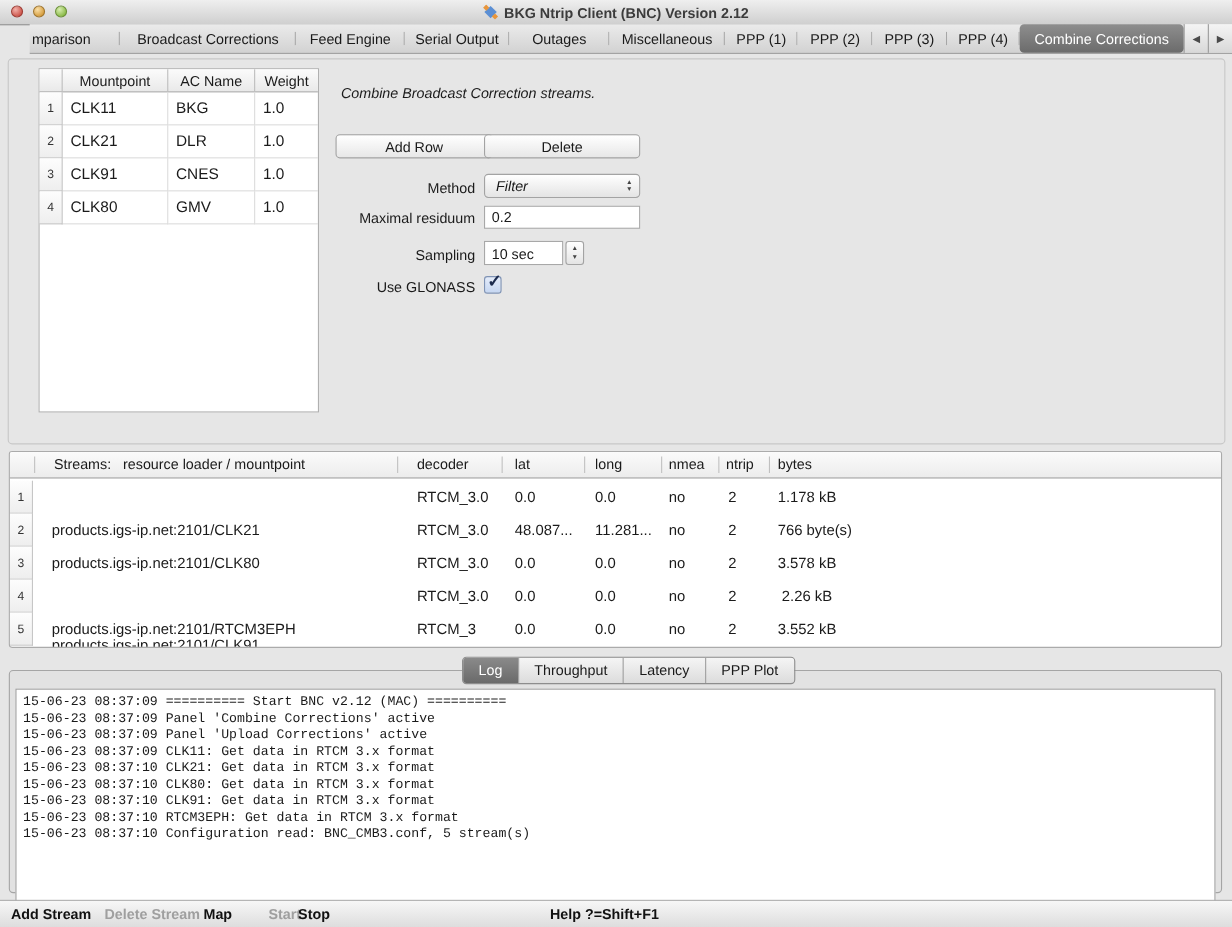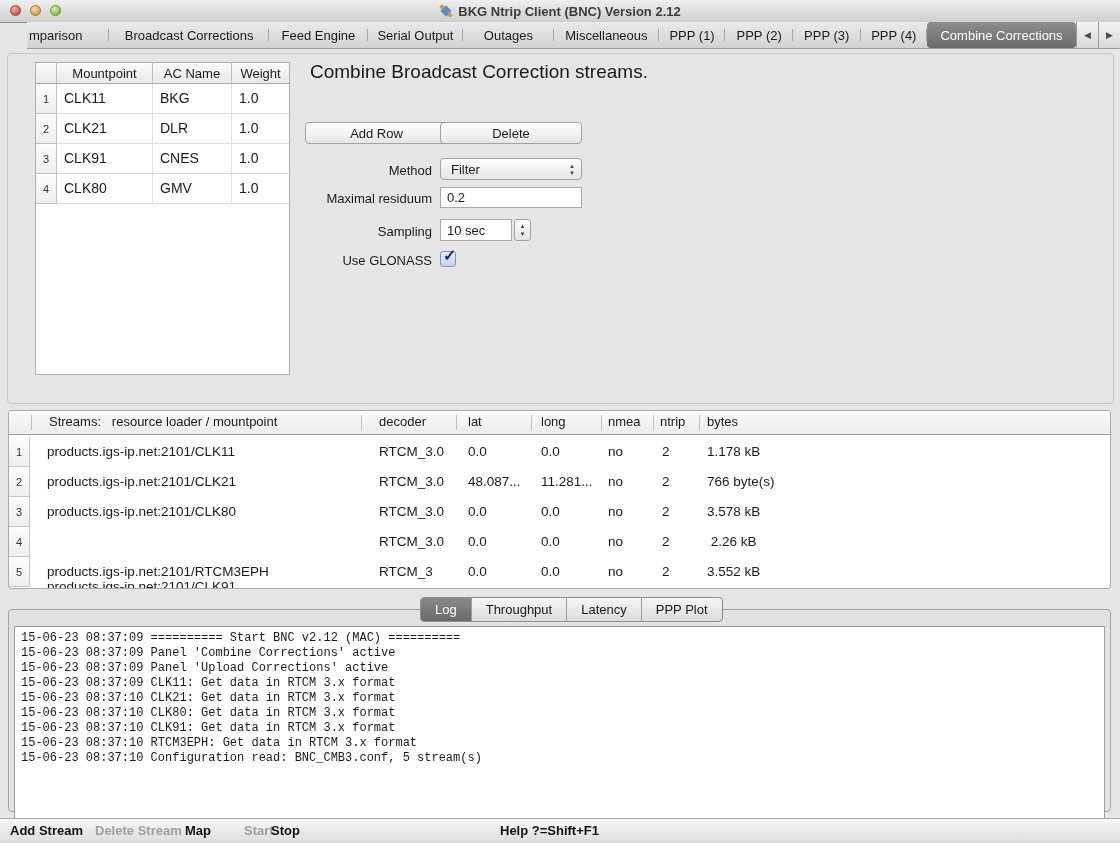--- a/index.html
+++ b/index.html
@@ -38,27 +38,27 @@
   .mhead .hcell{display:flex;align-items:center;justify-content:center;border-right:1px solid #bdbdbd;box-sizing:border-box;}
   .mhead .hcell:last-child{border-right:none;}
   .mrow{display:flex;height:30px;font-size:14px;}
   .numcell{width:21px;background:linear-gradient(#fdfdfd,#eee);border-right:1px solid #c2c2c2;
            border-bottom:1px solid #c2c2c2;display:flex;align-items:center;justify-content:center;
            font-size:11px;color:#333;box-sizing:border-box;}
   .mcell{border-right:1px solid #dcdcdc;border-bottom:1px solid #dcdcdc;box-sizing:border-box;
          padding-left:7px;line-height:29px;white-space:pre;}
 
   
-  .desc{position:absolute;left:310px;top:61px;font-size:19px;}
+  .desc{position:absolute;left:310px;top:77px;font-size:13px;font-style:italic;}
   .btn{position:absolute;height:22px;border:1px solid #a3a3a3;border-radius:4px;box-sizing:border-box;
        background:linear-gradient(#ffffff,#e7e7e7);font-size:13px;display:flex;align-items:center;justify-content:center;}
   .flabel{position:absolute;left:250px;width:182px;text-align:right;font-size:13px;}
   .combo{position:absolute;left:440px;top:158px;width:142px;height:22px;border:1px solid #a3a3a3;border-radius:4px;
          box-sizing:border-box;background:linear-gradient(#ffffff,#e4e4e4);display:flex;align-items:center;font-size:13px;}
-  .combo .val{padding-left:10px;flex:1;}
+  .combo .val{padding-left:10px;flex:1;font-style:italic;}
   .combo .arrows{display:flex;flex-direction:column;align-items:center;margin-right:6px;font-size:6px;
                  line-height:6px;color:#444;gap:1px;}
   .tinput{position:absolute;border:1px solid #a8a8a8;background:#fff;box-sizing:border-box;font-size:13px;
           padding-left:6px;display:flex;align-items:center;}
   .spinner{position:absolute;left:514px;top:219px;width:17px;height:22px;border:1px solid #a3a3a3;border-radius:3px;
            box-sizing:border-box;background:linear-gradient(#ffffff,#e4e4e4);display:flex;flex-direction:column;
            align-items:center;justify-content:center;font-size:6px;line-height:6px;color:#444;gap:2px;}
   .checkbox{position:absolute;left:440px;top:251px;width:16px;height:16px;border:1px solid #7f93b5;border-radius:3px;
             background:linear-gradient(#e4ecfa,#c6d7f2);box-sizing:border-box;}
   .checkbox .mark{position:absolute;left:2px;top:-6px;font-size:16px;font-weight:bold;color:#1c2b4e;}
@@ -208,21 +208,20 @@
         <i class="sep" style="left:352px;"></i>
         <i class="sep" style="left:447px;"></i>
       <i class="sep" style="left:522px;"></i>
         <i class="sep" style="left:592px;"></i>
         <i class="sep" style="left:644px;"></i>
       <i class="sep" style="left:690px;"></i>
     </div>
 
     <div class="srow" style="top:26px;">
       <div class="snum">1</div>
-      <span style="left:38px;">products.igs-ip.net:2101/CLK11</span>
       <span style="left:370px;">RTCM_3.0</span>
       <span style="left:459px;">0.0</span>
       <span style="left:532px;">0.0</span>
       <span style="left:599px;">no</span>
       <span style="left:653px;">2</span>
       <span style="left:698px;">1.178 kB</span>
     </div>
     <div class="srow" style="top:56px;">
       <div class="snum">2</div>
       <span style="left:38px;">products.igs-ip.net:2101/CLK21</span>

